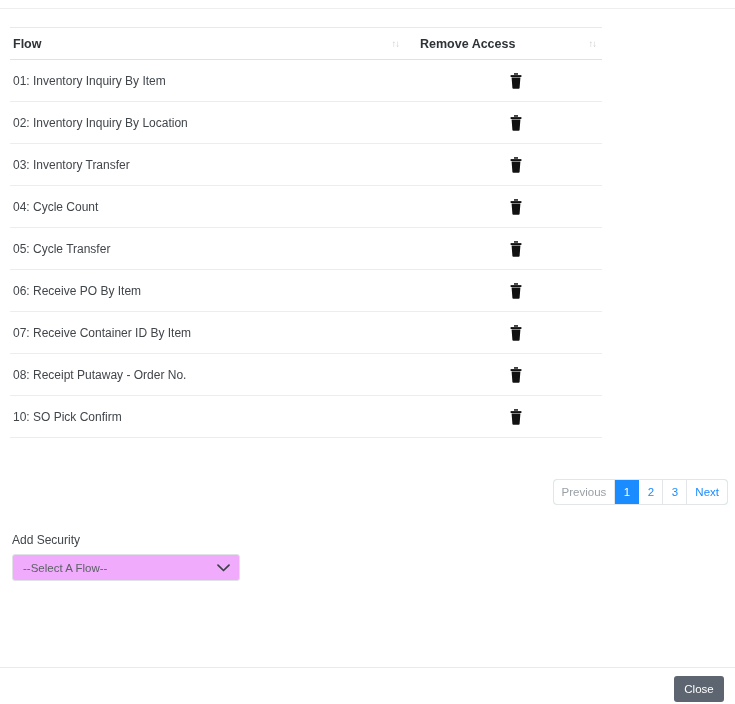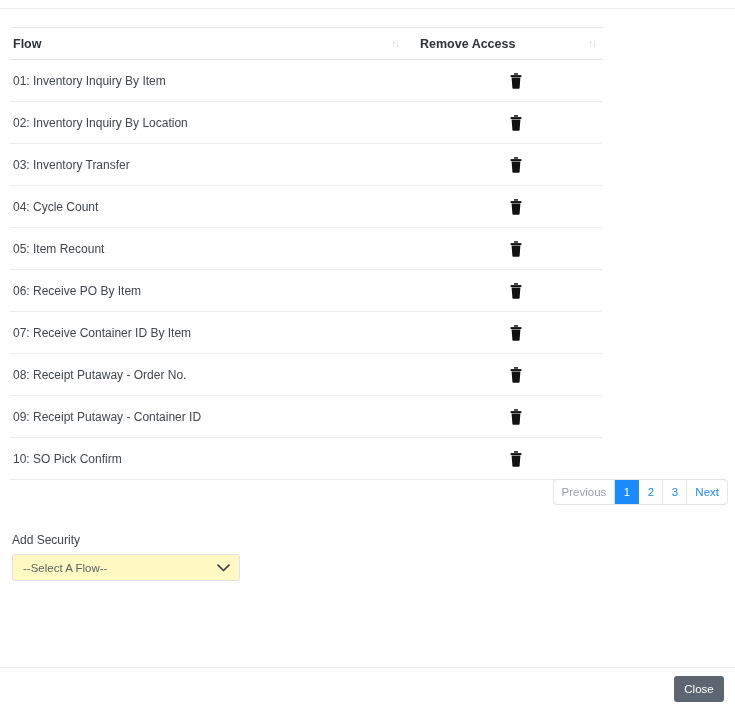--- a/index.html
+++ b/index.html
@@ -141,21 +141,21 @@
     color: #41464b;
     margin-bottom: 7px;
     display: block;
   }
   .select-box {
     position: relative;
     width: 228px;
     height: 27px;
     border: 1px solid #e0e3e6;
     border-radius: 3px;
-    background: #fef9c3;
+    background: #f0abfc;
     box-sizing: border-box;
     cursor: pointer;
   }
   .select-box .sel-value {
     position: absolute;
     left: 10px;
     top: 50%;
     transform: translateY(-50%);
     font-size: 11.5px;
     color: #5c6166;
@@ -266,21 +266,21 @@
             <svg width="18" height="18" viewBox="0 0 18 18" aria-hidden="true">
               <rect x="7" y="1.2" width="4" height="1.5" fill="#111"></rect>
               <rect x="3.6" y="3.1" width="10.8" height="1.9" fill="#111"></rect>
               <path d="M4.6 5.4 h8.8 l-0.8 10.6 a0.9 0.9 0 0 1 -0.9 0.8 h-5.4 a0.9 0.9 0 0 1 -0.9 -0.8 z" fill="#111"></path>
             </svg>
           </button>
         </td>
       </tr>
 
       <tr>
-        <td class="cell-flow">05: Item Recount</td>
+        <td class="cell-flow">05: Cycle Transfer</td>
         <td class="cell-remove">
           <button class="trash-btn">
             <svg width="18" height="18" viewBox="0 0 18 18" aria-hidden="true">
               <rect x="7" y="1.2" width="4" height="1.5" fill="#111"></rect>
               <rect x="3.6" y="3.1" width="10.8" height="1.9" fill="#111"></rect>
               <path d="M4.6 5.4 h8.8 l-0.8 10.6 a0.9 0.9 0 0 1 -0.9 0.8 h-5.4 a0.9 0.9 0 0 1 -0.9 -0.8 z" fill="#111"></path>
             </svg>
           </button>
         </td>
       </tr>
@@ -317,32 +317,20 @@
           <button class="trash-btn">
             <svg width="18" height="18" viewBox="0 0 18 18" aria-hidden="true">
               <rect x="7" y="1.2" width="4" height="1.5" fill="#111"></rect>
               <rect x="3.6" y="3.1" width="10.8" height="1.9" fill="#111"></rect>
               <path d="M4.6 5.4 h8.8 l-0.8 10.6 a0.9 0.9 0 0 1 -0.9 0.8 h-5.4 a0.9 0.9 0 0 1 -0.9 -0.8 z" fill="#111"></path>
             </svg>
           </button>
         </td>
       </tr>
 
-      <tr>
-        <td class="cell-flow">09: Receipt Putaway - Container ID</td>
-        <td class="cell-remove">
-          <button class="trash-btn">
-            <svg width="18" height="18" viewBox="0 0 18 18" aria-hidden="true">
-              <rect x="7" y="1.2" width="4" height="1.5" fill="#111"></rect>
-              <rect x="3.6" y="3.1" width="10.8" height="1.9" fill="#111"></rect>
-              <path d="M4.6 5.4 h8.8 l-0.8 10.6 a0.9 0.9 0 0 1 -0.9 0.8 h-5.4 a0.9 0.9 0 0 1 -0.9 -0.8 z" fill="#111"></path>
-            </svg>
-          </button>
-        </td>
-      </tr>
 
       <tr>
         <td class="cell-flow">10: SO Pick Confirm</td>
         <td class="cell-remove">
           <button class="trash-btn">
             <svg width="18" height="18" viewBox="0 0 18 18" aria-hidden="true">
               <rect x="7" y="1.2" width="4" height="1.5" fill="#111"></rect>
               <rect x="3.6" y="3.1" width="10.8" height="1.9" fill="#111"></rect>
               <path d="M4.6 5.4 h8.8 l-0.8 10.6 a0.9 0.9 0 0 1 -0.9 0.8 h-5.4 a0.9 0.9 0 0 1 -0.9 -0.8 z" fill="#111"></path>
             </svg>

